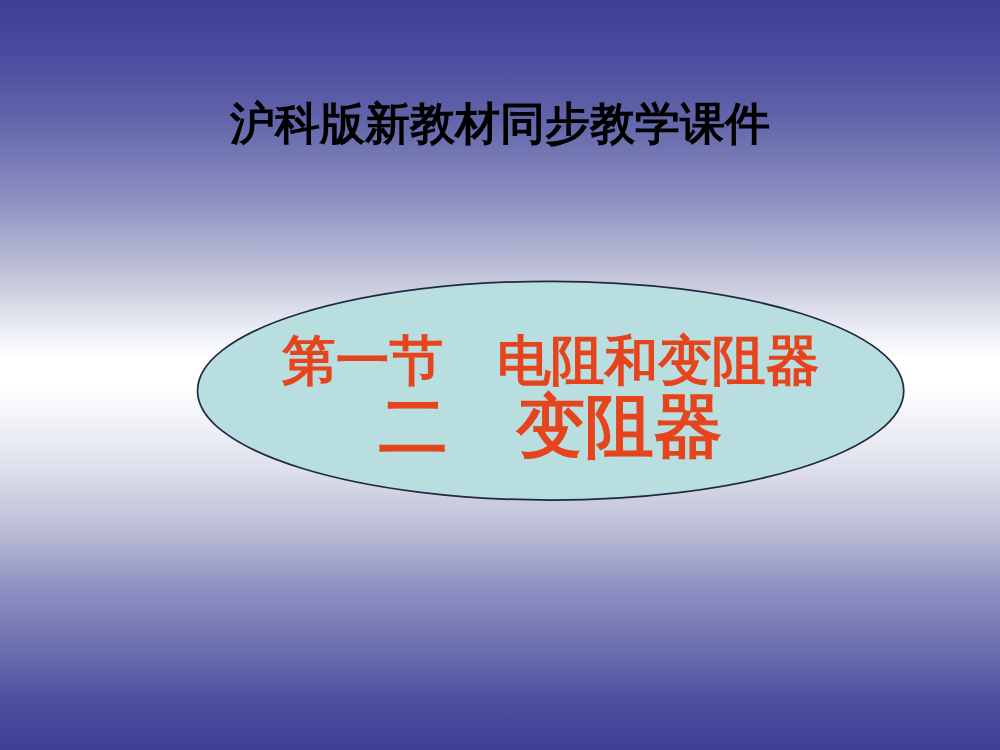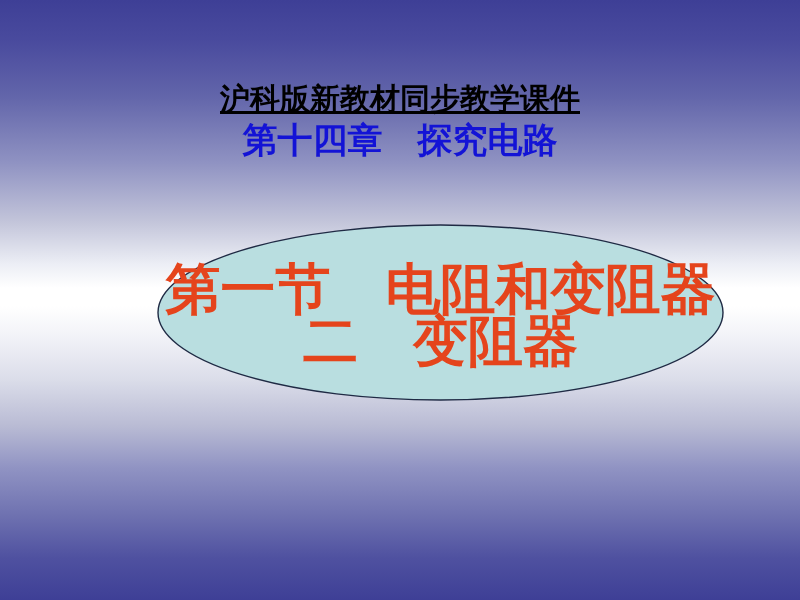--- a/index.html
+++ b/index.html
@@ -40,27 +40,26 @@
   .headings {
     position: absolute;
     left: 0;
     top: 82px;
     width: 800px;
     text-align: center;
   }
 
   .subject-line {
     font-family: "DejaVu Serif", "Liberation Serif", serif;
-    font-size: 30px;
+    font-size: 36px;
     line-height: 34px;
     font-weight: bold;
     color: #000000;
     letter-spacing: 0px;
     white-space: pre;
-    text-decoration: underline;
   }
 
   .chapter-line {
     font-family: "DejaVu Serif", "Liberation Serif", serif;
     font-size: 35px;
     line-height: 46px;
     font-weight: bold;
     color: #1313d6;
     letter-spacing: 0px;
     white-space: pre;
@@ -100,38 +99,37 @@
 
   .section-line,
   .topic-line {
     font-family: "DejaVu Serif", "Liberation Serif", serif;
     font-weight: bold;
     color: #e5441c;
     white-space: pre;
   }
 
   .section-line {
-    font-size: 55px;
+    font-size: 43px;
     line-height: 50px;
   }
 
   .topic-line {
     font-size: 55px;
     line-height: 50px;
     margin-top: 2px;
   }
 </style>
 </head>
 <body>
 
 <div id="slide">
 
   <div class="headings">
     <div class="subject-line">沪科版新教材同步教学课件</div>
-    <div class="chapter-line">第十四章　探究电路</div>
   </div>
 
   <div class="ellipse-wrap">
     <svg width="567" height="177" viewBox="0 0 567 177">
       <ellipse cx="283.5" cy="88.5" rx="282.5" ry="87.5" fill="#b9dee0" stroke="#1f2a44" stroke-width="1.4"></ellipse>
     </svg>
     <div class="ellipse-text">
       <div class="section-line">第一节　电阻和变阻器</div>
       <div class="topic-line">二　变阻器</div>
     </div>

